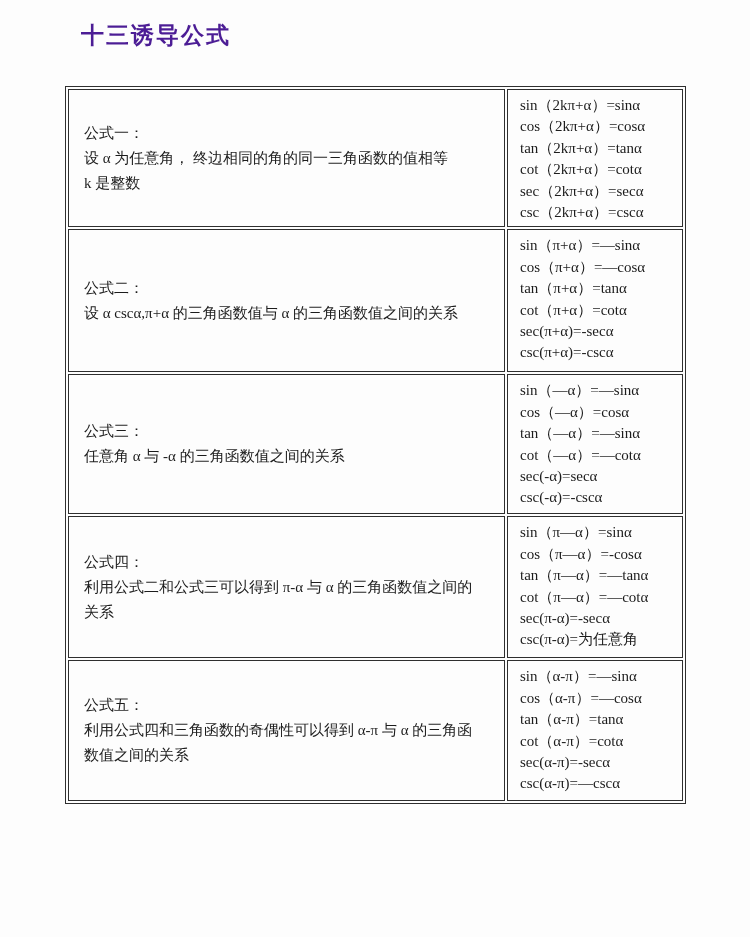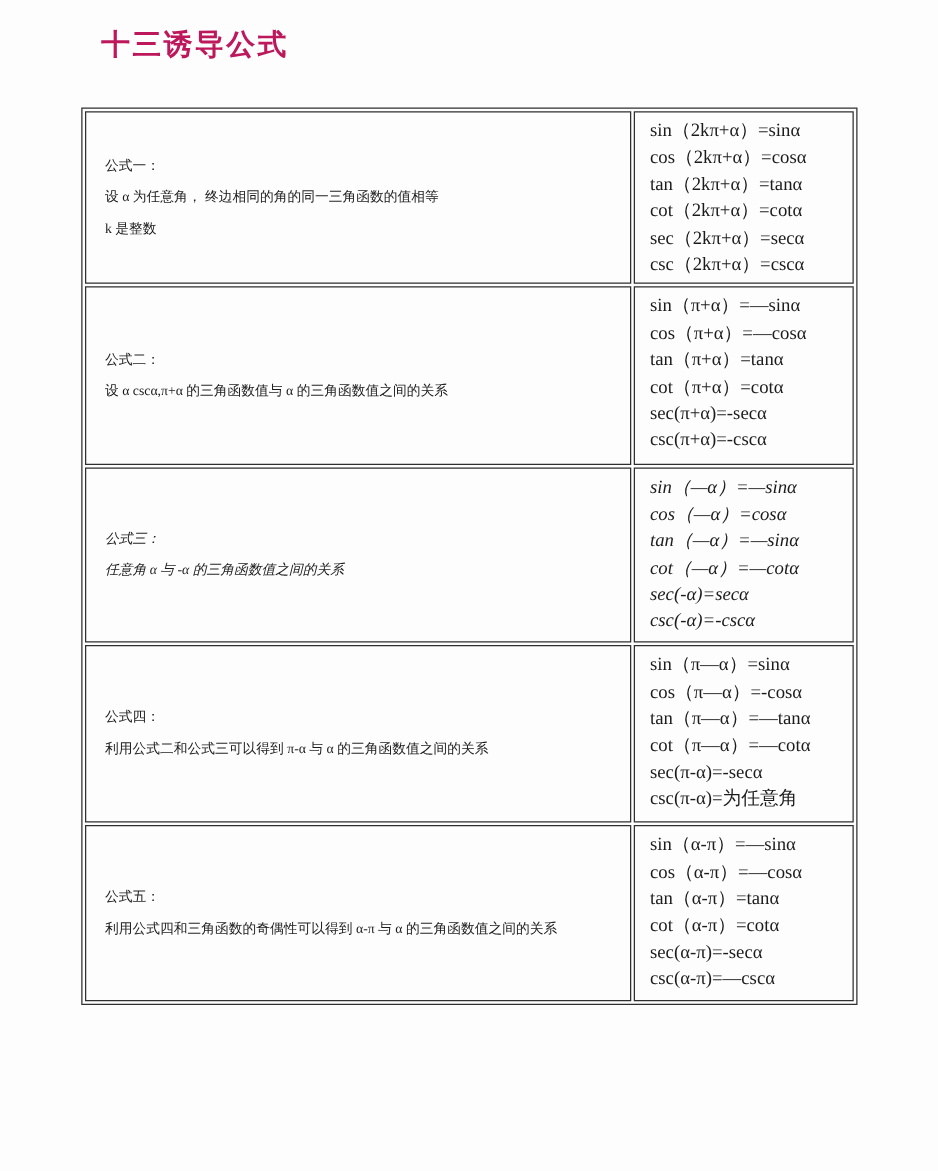--- a/index.html
+++ b/index.html
@@ -16,21 +16,21 @@
     overflow: hidden;
     background: #fdfdfd;
   }
   .title {
     position: absolute;
     left: 81px;
     top: 20px;
     font-size: 23px;
     font-weight: bold;
     letter-spacing: 2px;
-    color: #be185d;
+    color: #4c1d95;
   }
   table.formula-table {
     position: absolute;
     left: 65px;
     top: 86px;
     width: 621px;
     border-collapse: separate;
     border-spacing: 2px;
     border: 1px solid #2f2f2f;
     background: #fdfdfd;
@@ -38,37 +38,37 @@
   }
   td {
     border: 1px solid #2f2f2f;
     box-sizing: border-box;
     background: #fdfdfd;
   }
   td.cell-left {
     width: 437px;
     vertical-align: middle;
     padding: 8px 18px 8px 15px;
-    font-size: 11px;
+    font-size: 15px;
     line-height: 25px;
   }
   td.cell-right {
     vertical-align: top;
     padding: 5px 4px 3px 12px;
     font-size: 15px;
   }
   .formula-label { line-height: 25px; }
   .desc-line { line-height: 25px; }
   .formula-line {
     line-height: 21.4px;
     white-space: nowrap;
   }
   tr:nth-child(1) td { height: 138px; }
   tr:nth-child(2) td { height: 143px; }
-  tr:nth-child(3) td { height: 140px; font-style: italic; }
+  tr:nth-child(3) td { height: 140px; }
   tr:nth-child(4) td { height: 142px; }
   tr:nth-child(5) td { height: 141px; }
   tr:nth-child(6) td { height: 101px; }
 </style>
 </head>
 <body>
 
 <div class="page">
   <div class="title">十三诱导公式</div>
 

